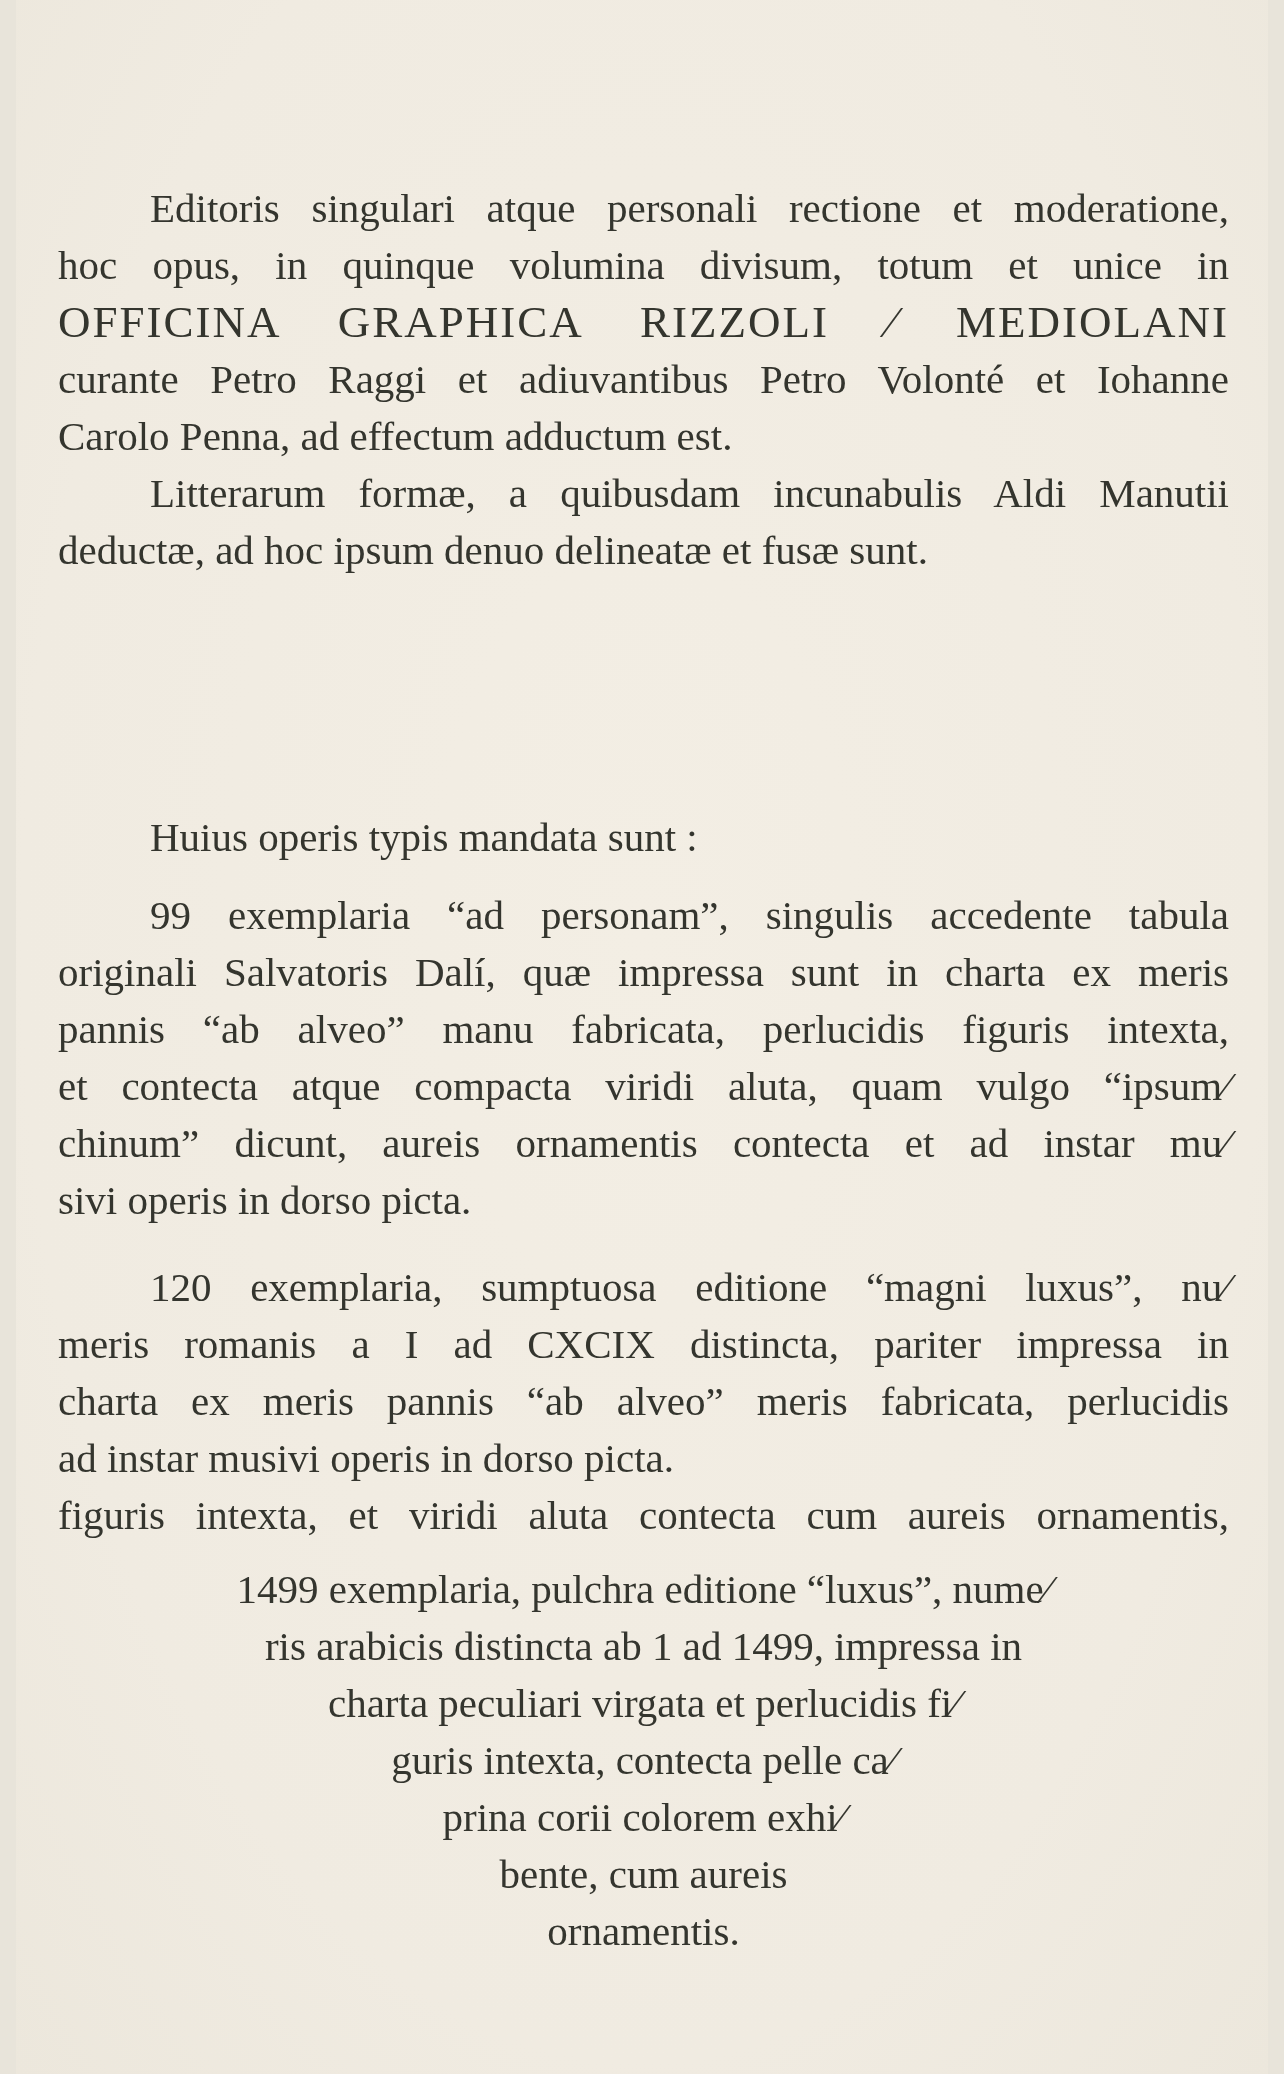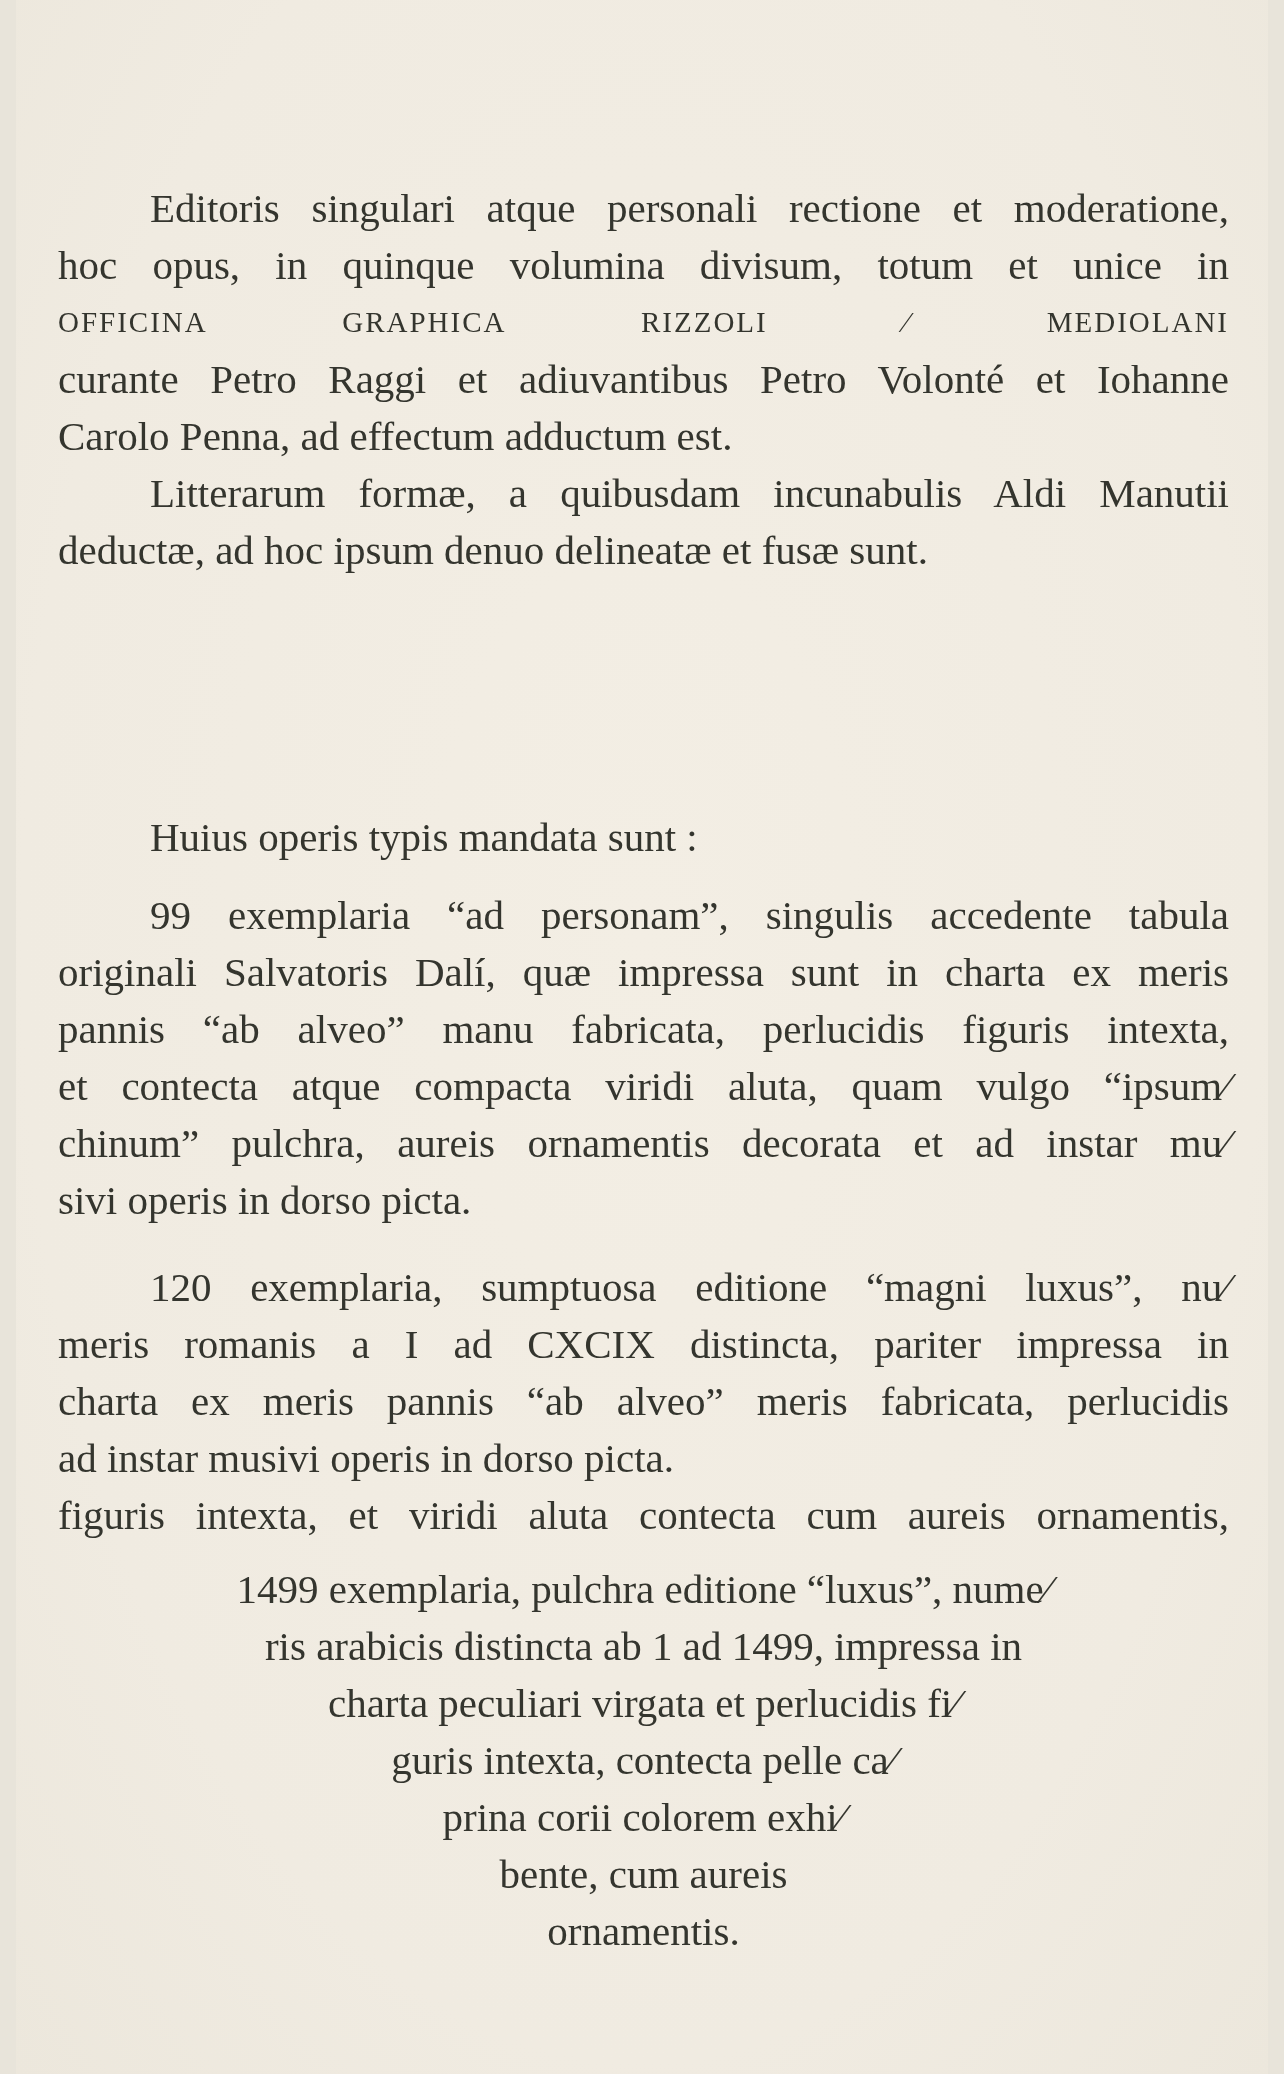--- a/index.html
+++ b/index.html
@@ -31,21 +31,21 @@
   .line.flush {
     text-align: right;
     text-align-last: left;
   }
   .line.center {
     text-align: center;
     text-align-last: center;
   }
   .line.indent { text-indent: 92px; }
   .line.caps {
-    font-size: 29px;
+    font-size: 45px;
     letter-spacing: 2px;
   }
   .gap-heading { margin-top: 230px; }
   .gap-p4 { margin-top: 21px; }
   .gap-p5 { margin-top: 30px; }
   .gap-p6 { margin-top: 17px; }
 </style>
 </head>
 <body>
 
@@ -66,21 +66,21 @@
 
   <div class="para gap-heading">
     <div class="line flush indent">Huius operis typis mandata sunt :</div>
   </div>
 
   <div class="para gap-p4">
     <div class="line indent">99 exemplaria “ad personam”, singulis accedente tabula</div>
     <div class="line">originali Salvatoris Dalí, quæ impressa sunt in charta ex meris</div>
     <div class="line">pannis “ab alveo” manu fabricata, perlucidis figuris intexta,</div>
     <div class="line">et contecta atque compacta viridi aluta, quam vulgo “ipsum⁄</div>
-    <div class="line">chinum” pulchra, aureis ornamentis decorata et ad instar mu⁄</div>
+    <div class="line">chinum” dicunt, aureis ornamentis contecta et ad instar mu⁄</div>
     <div class="line flush">sivi operis in dorso picta.</div>
   </div>
 
   <div class="para gap-p5">
     <div class="line indent">120 exemplaria, sumptuosa editione “magni luxus”, nu⁄</div>
     <div class="line">meris romanis a I ad CXCIX distincta, pariter impressa in</div>
     <div class="line">charta ex meris pannis “ab alveo” meris fabricata, perlucidis</div>
     <div class="line flush">ad instar musivi operis in dorso picta.</div>
     <div class="line">figuris intexta, et viridi aluta contecta cum aureis ornamentis,</div>
   </div>

